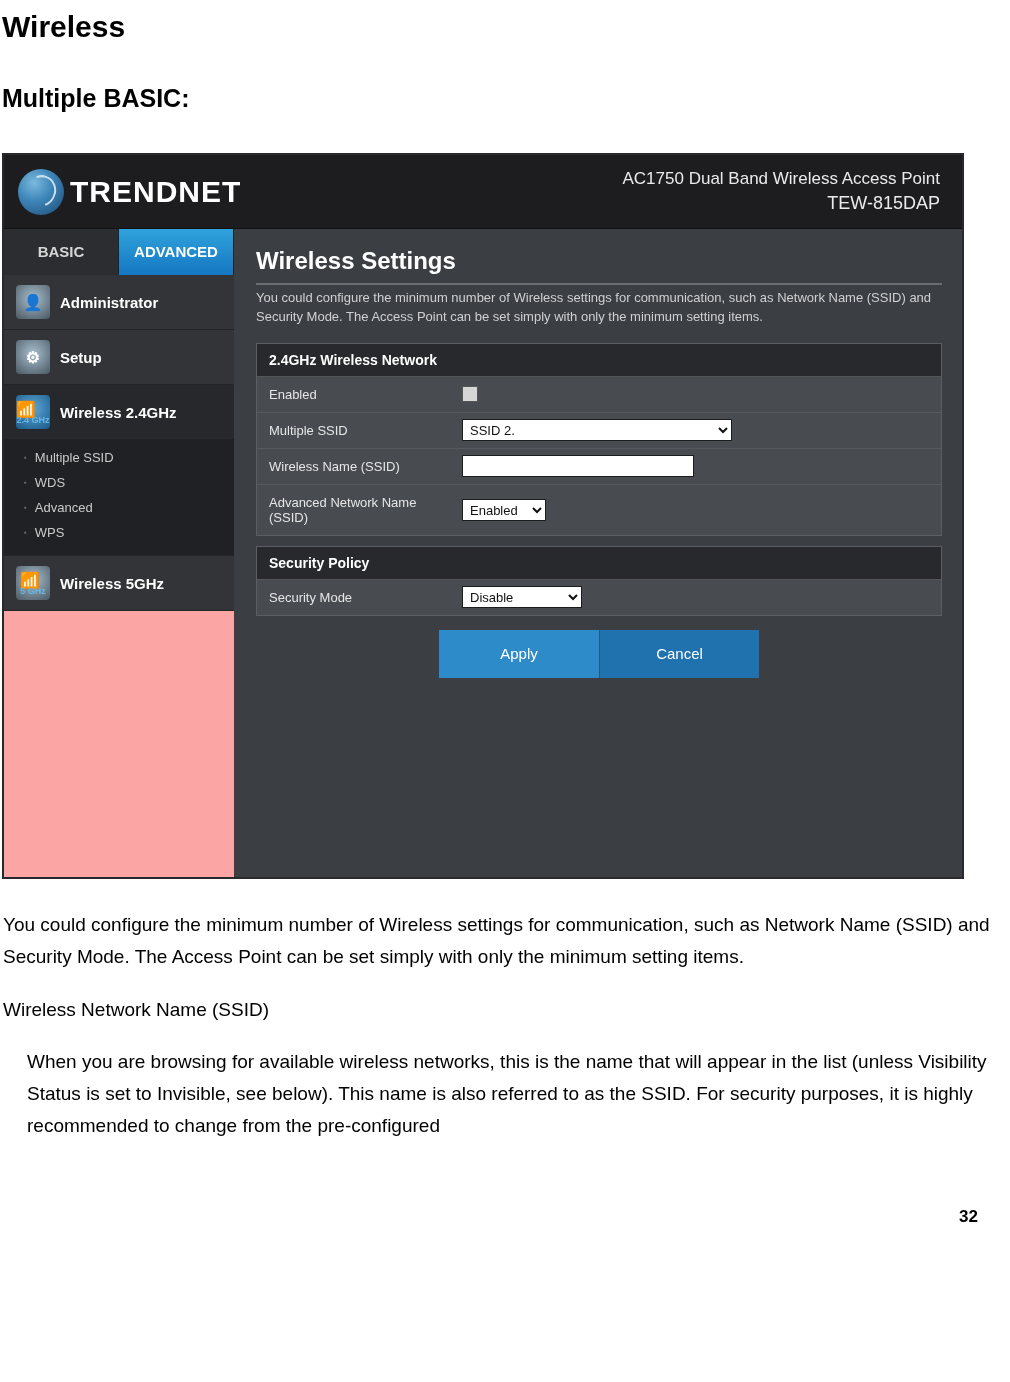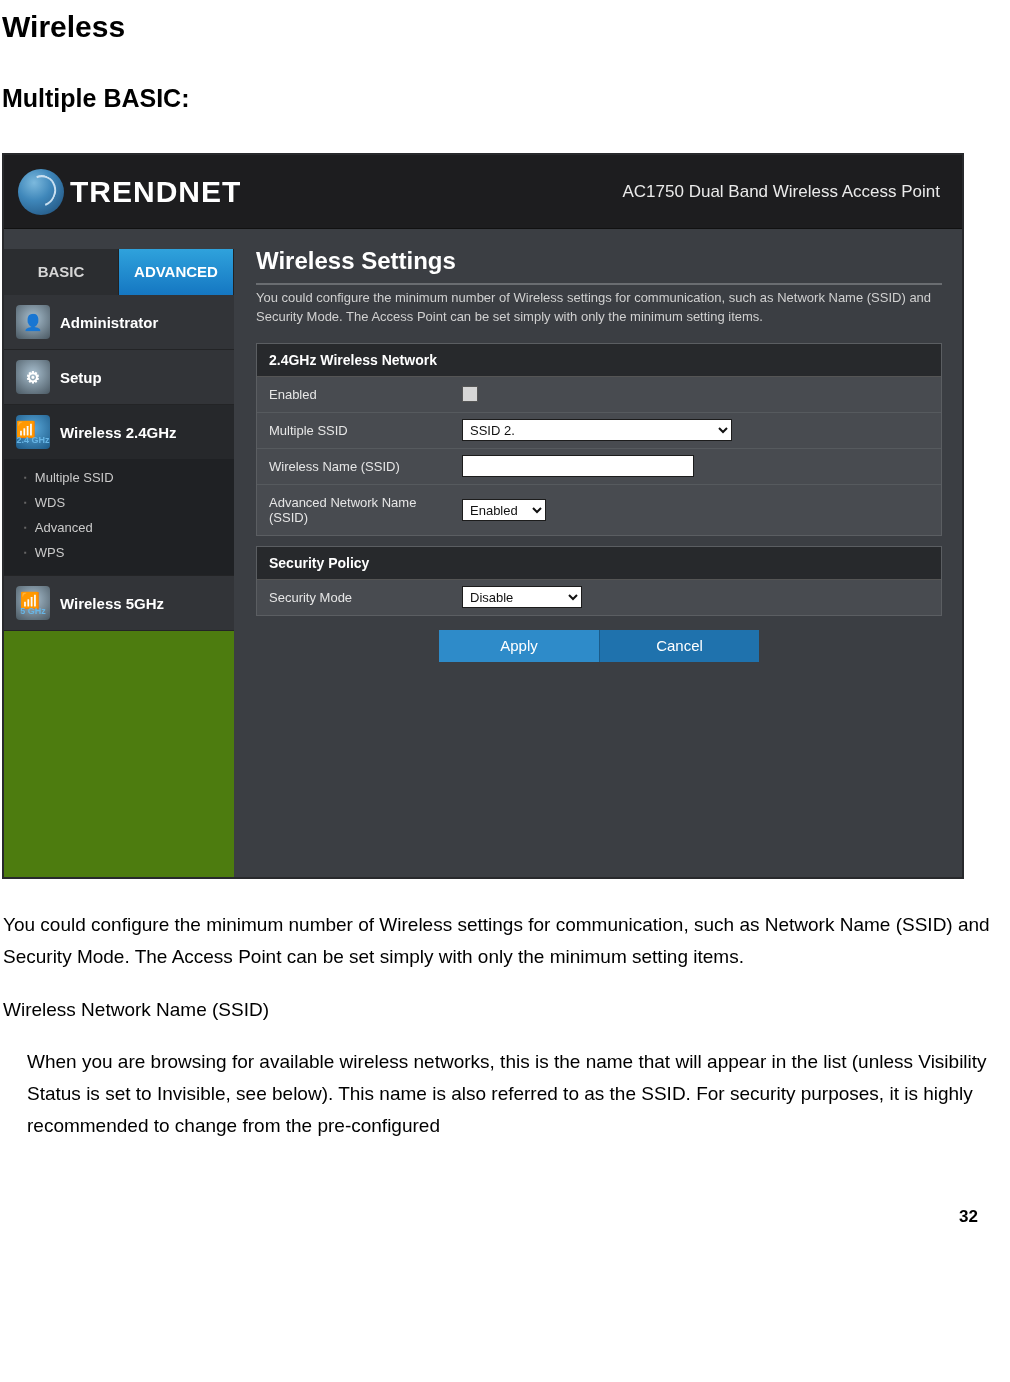--- a/index.html
+++ b/index.html
@@ -59,21 +59,21 @@
   }
   .prod {
     text-align: right;
     color: #eaeaea;
     font-size: 17px;
     line-height: 1.4;
   }
   .prod .model { font-size: 18px; }
   
   .cols { display: flex; min-height: 648px; }
-  .side { width: 230px; background: #4d7c0f; margin-top: 20px; }
+  .side { width: 230px; background: #fca5a5; }
   .tabrow { display: flex; }
   .tab {
     flex: 1; height: 46px; line-height: 46px;
     text-align: center; font-weight: 700; font-size: 15px;
     background: #2b2d30; color: #d6d6d6;
     border-right: 1px solid #222;
     cursor: pointer;
   }
   .tab.active {
     background: linear-gradient(#2fa2dc, #1577c2);
@@ -138,21 +138,21 @@
   }
   .sel {
     background:#fff; border:1px solid #1c1c1c; font-size:13px;
     padding:2px 3px; height:22px; color:#111;
   }
   .cb {
     width:16px;height:16px;background:#d6d6d6;border:1px solid #555;display:inline-block;
   }
   .btns { display:flex; gap:0; justify-content:center; margin-top:14px;}
   .btn {
-    background:#2e8bc9; color:#fff; width:160px; height:32px;
+    background:#2e8bc9; color:#fff; width:160px; height:48px;
     border:none; font-size:15px; cursor:pointer;
     display:flex;align-items:center;justify-content:center;
   }
   .btn.cancel { background:#1f72ad;}
   .btn + .btn { border-left:1px solid #1a5b89; }
   
   .body-txt { font-size:19px; line-height:1.7; margin: 8px 3px 0 3px; }
   .body-txt p { margin-bottom: 20px; }
   .def-term { margin: 18px 0 2px 0;}
   .def-body { margin-left: 24px; }
@@ -166,20 +166,21 @@
   <h2 class="h2">Multiple BASIC:</h2>
 
   <div class="shot">
     <div class="topbar">
       <div class="logo">
         <span class="logo-orb"></span>
         <span class="logo-text">TRENDNET</span>
       </div>
       <div class="prod">
         <div>AC1750 Dual Band Wireless Access Point</div>
+        <div class="model">TEW-815DAP</div>
       </div>
     </div>
 
     <div class="cols">
       <div class="side">
         <div class="tabrow">
           <div class="tab">BASIC</div>
           <div class="tab active">ADVANCED</div>
         </div>
 

